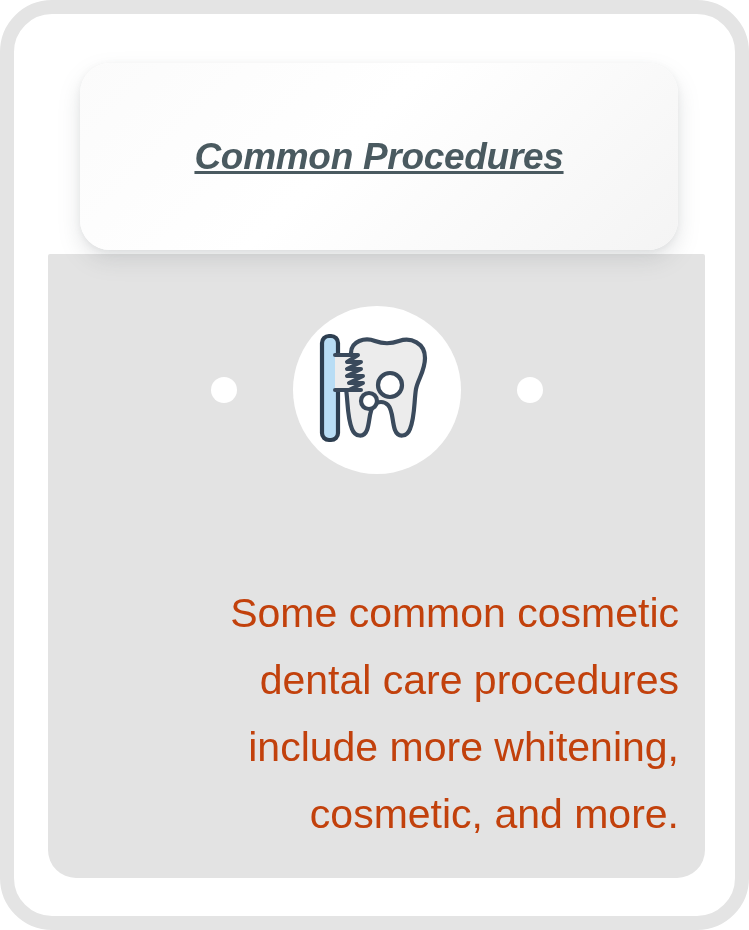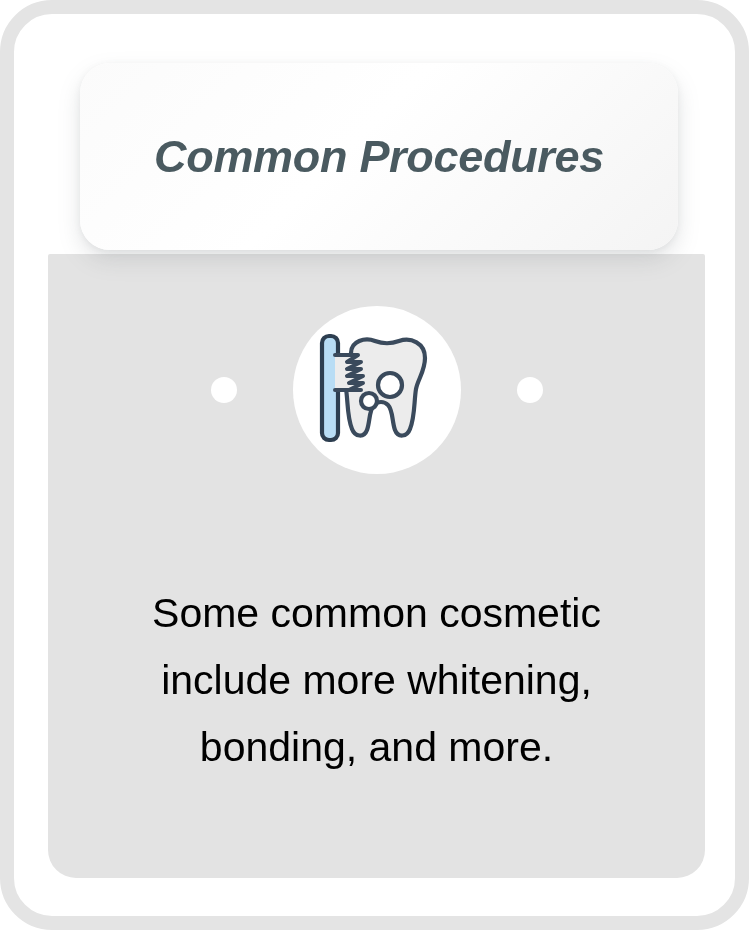--- a/index.html
+++ b/index.html
@@ -51,27 +51,28 @@
     box-shadow: 0 10px 22px rgba(120,125,130,0.20),
                 0 2px 6px rgba(120,125,130,0.10);
     display: flex;
     align-items: center;
     justify-content: center;
     z-index: 3;
   }
 
   #header-title {
     font-family: "Liberation Sans", sans-serif;
-    font-size: 45px;
+    font-size: 37px;
     font-weight: bold;
     font-style: italic;
     color: #4a5a60;
     letter-spacing: -0.3px;
     white-space: nowrap;
     user-select: none;
+    text-decoration: underline;
   }
 
   
   #icon-row {
     position: absolute;
     left: 34px;
     top: 286px;
     width: 657px;
     height: 180px;
     display: flex;
@@ -103,25 +104,25 @@
   }
 
   #tooth-icon { display: block; }
 
   
   #body-text {
     position: absolute;
     left: 60px;
     top: 566px;
     width: 605px;
-    text-align: center;
+    text-align: right;
     font-family: "Liberation Sans", sans-serif;
     font-size: 41px;
     line-height: 67px;
-    color: #000000;
+    color: #c2410c;
     z-index: 2;
     user-select: none;
   }
   #body-text .line { display: block; white-space: nowrap; }
 </style>
 </head>
 <body>
 
 <div id="card-frame">
 
@@ -169,17 +170,18 @@
     <div style="width:56px;flex:0 0 auto;"></div>
 
     <div class="nav-dot"></div>
 
     <div id="icon-spacer-right"></div>
 
   </div>
 
   <div id="body-text">
     <span class="line">Some common cosmetic</span>
+    <span class="line">dental care procedures</span>
     <span class="line">include more whitening,</span>
-    <span class="line">bonding, and more.</span>
+    <span class="line">cosmetic, and more.</span>
   </div>
 
 </div>
 
 </body></html>

